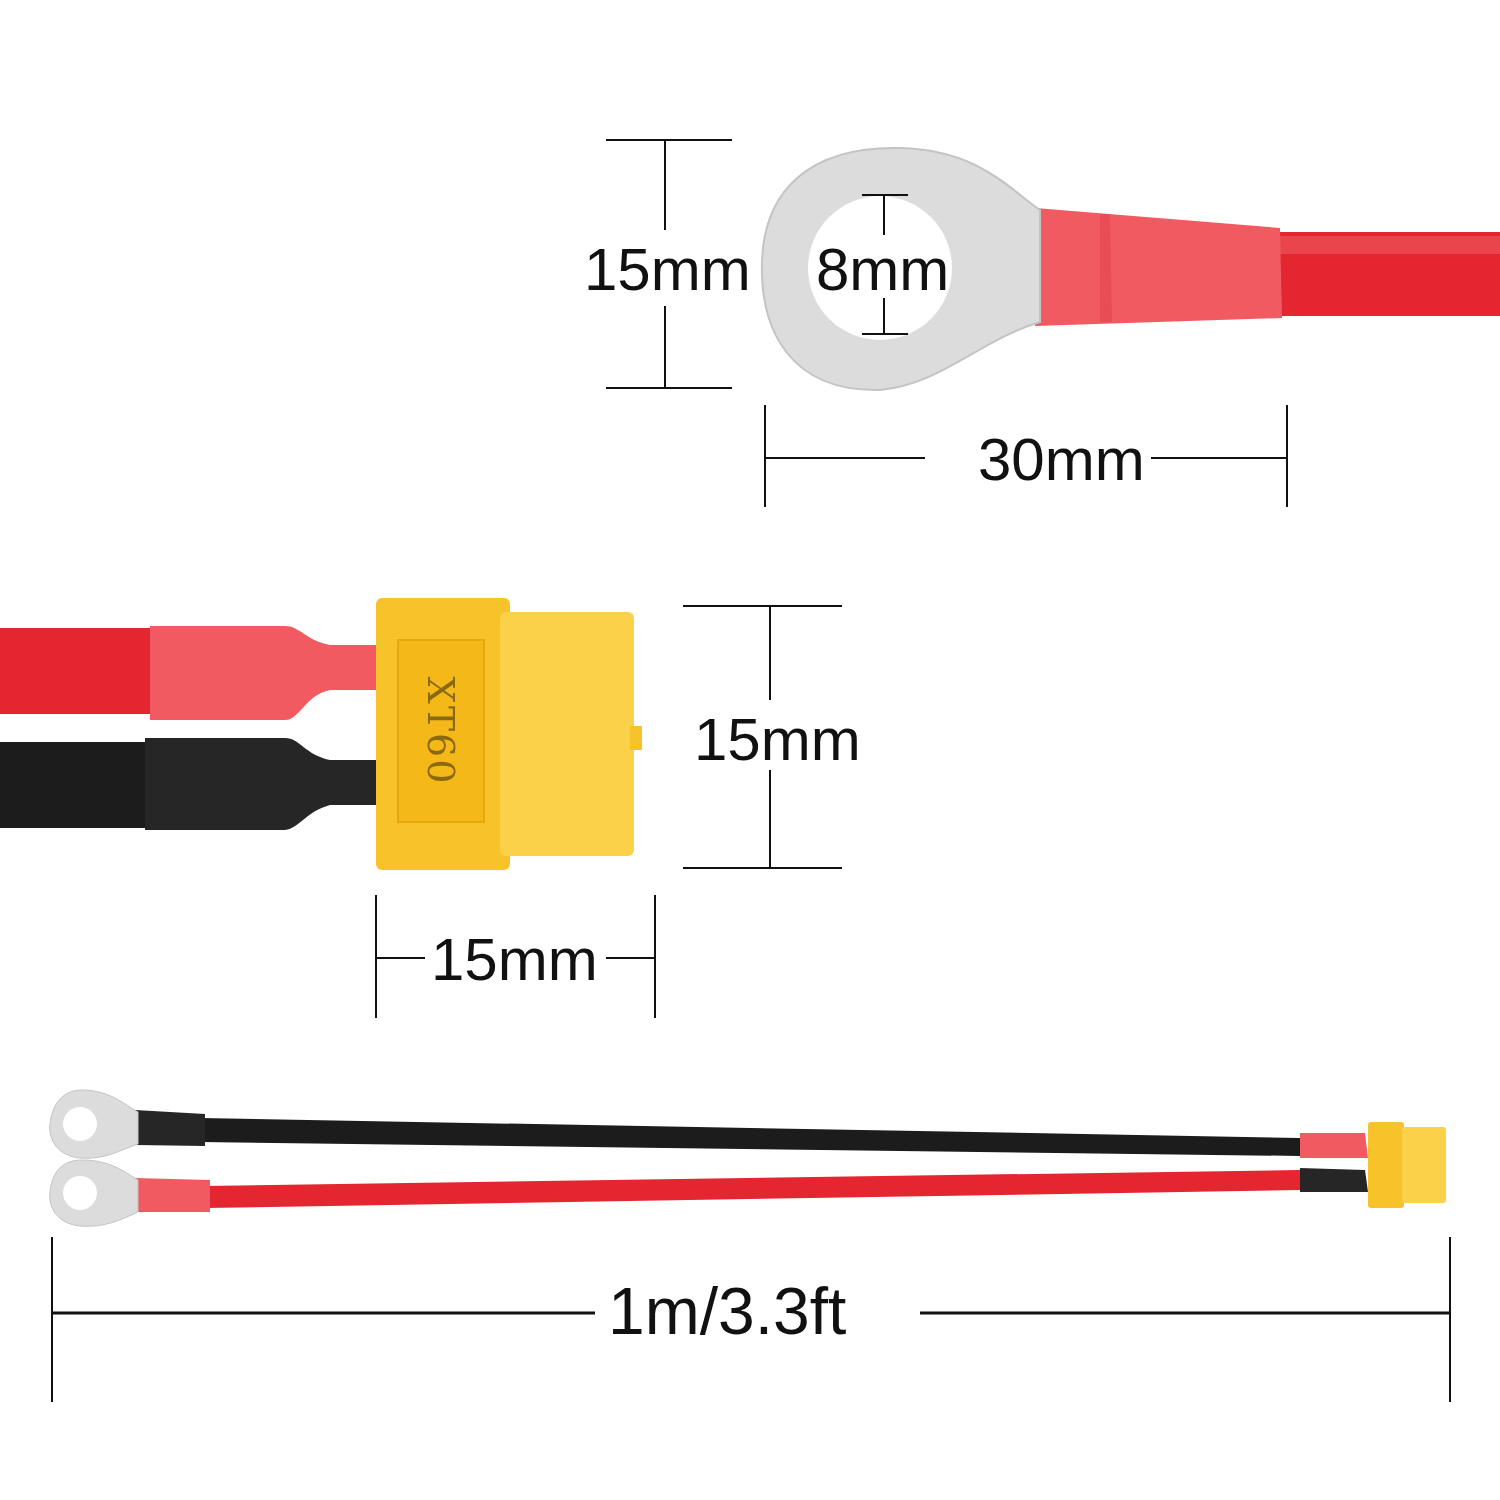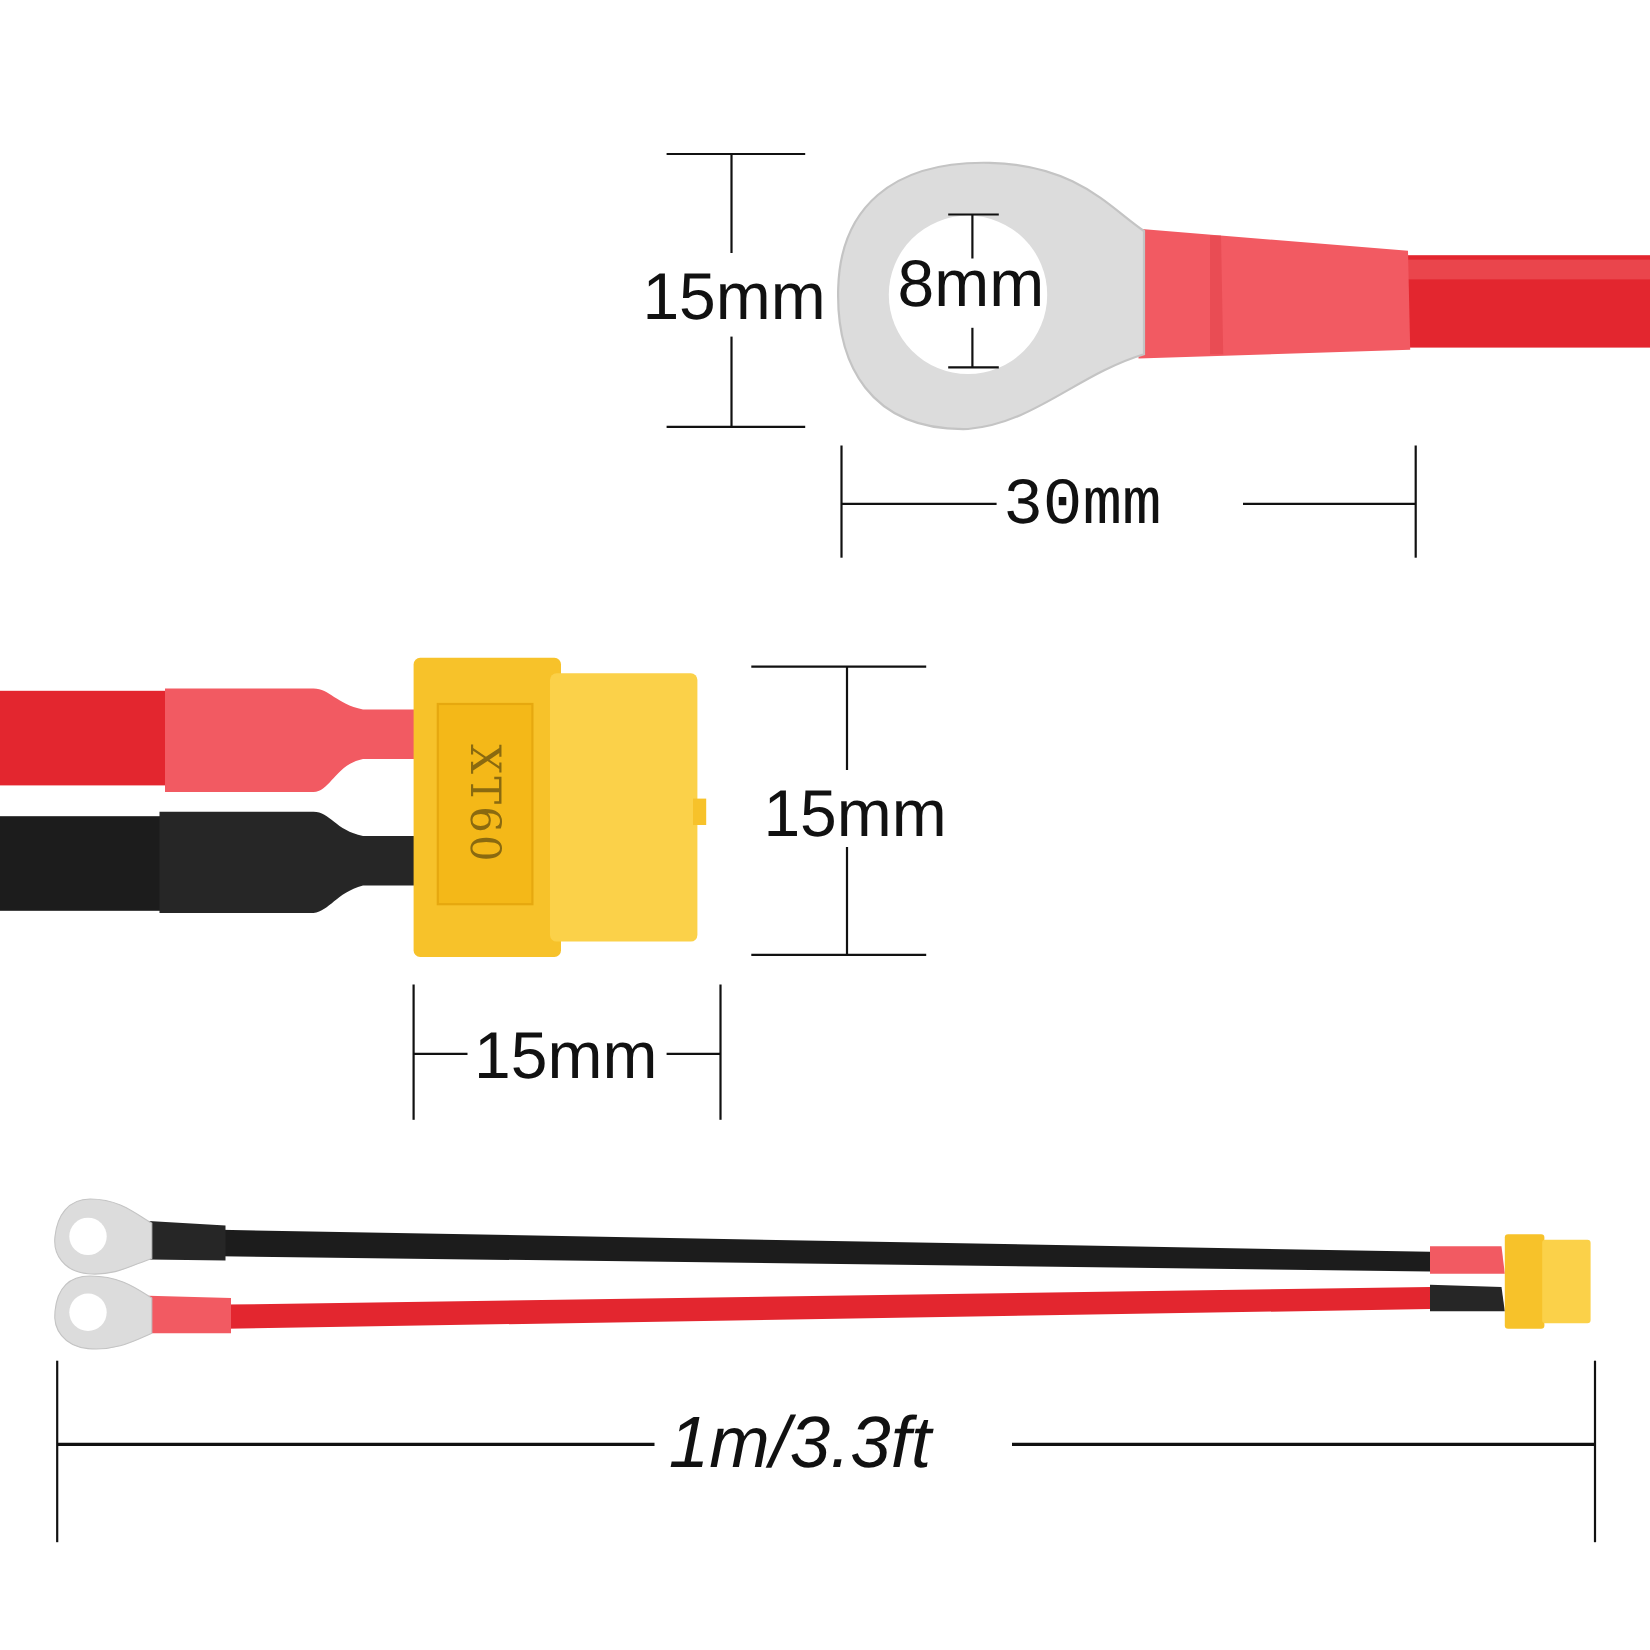--- a/index.html
+++ b/index.html
@@ -87,17 +87,17 @@
     <line x1="52" y1="1237" x2="52" y2="1402"></line>
     <line x1="1450" y1="1237" x2="1450" y2="1402"></line>
     <line x1="52" y1="1313" x2="595" y2="1313" stroke-width="3"></line>
     <line x1="920" y1="1313" x2="1450" y2="1313" stroke-width="3"></line>
   </g>
 </svg>
 
 <div class="abs" style="left:441px; top:731px; transform:translate(-50%,-50%) rotate(90deg); font-size:38px; color:#8a6a10; font-family:'DejaVu Serif', serif; letter-spacing:2px;">XT60</div>
 
 <div class="dimtext" style="left:578px; top:240px; background:transparent;">15mm</div>
-<div class="dimtext" style="left:810px; top:228px; background:transparent;">8mm</div>
-<div class="dimtext" style="left:906px; top:430px;font-family:Liberation Mono, monospace;">30mm</div>
+<div class="dimtext" style="left:810px; top:240px; background:transparent;">8mm</div>
+<div class="dimtext" style="left:972px; top:430px;">30mm</div>
 <div class="dimtext" style="left:688px; top:710px; background:transparent;">15mm</div>
 <div class="dimtext" style="left:425px; top:930px;">15mm</div>
-<div class="dimtext big" style="left:602px; top:1278px;font-style:italic;">1m/3.3ft</div>
+<div class="dimtext big" style="left:602px; top:1278px;">1m/3.3ft</div>
 
 </body></html>

